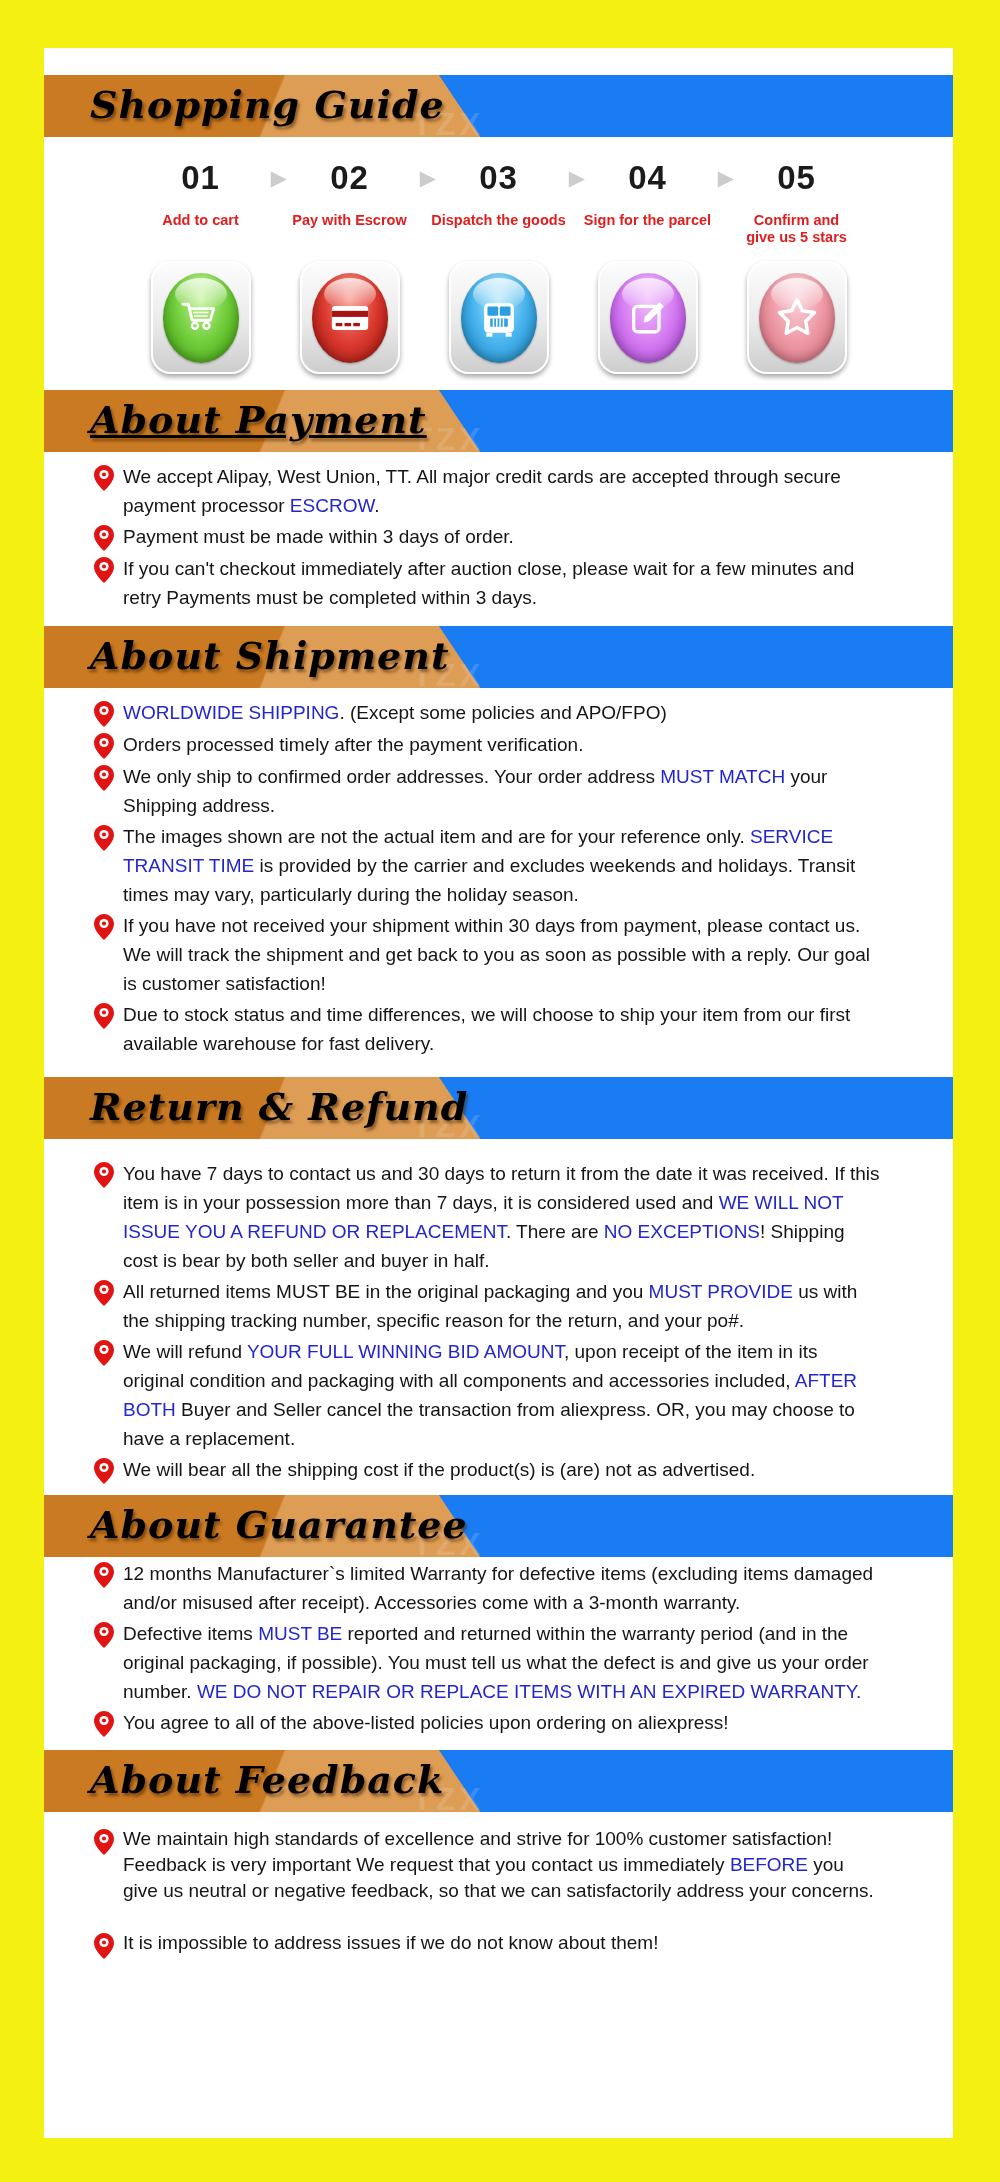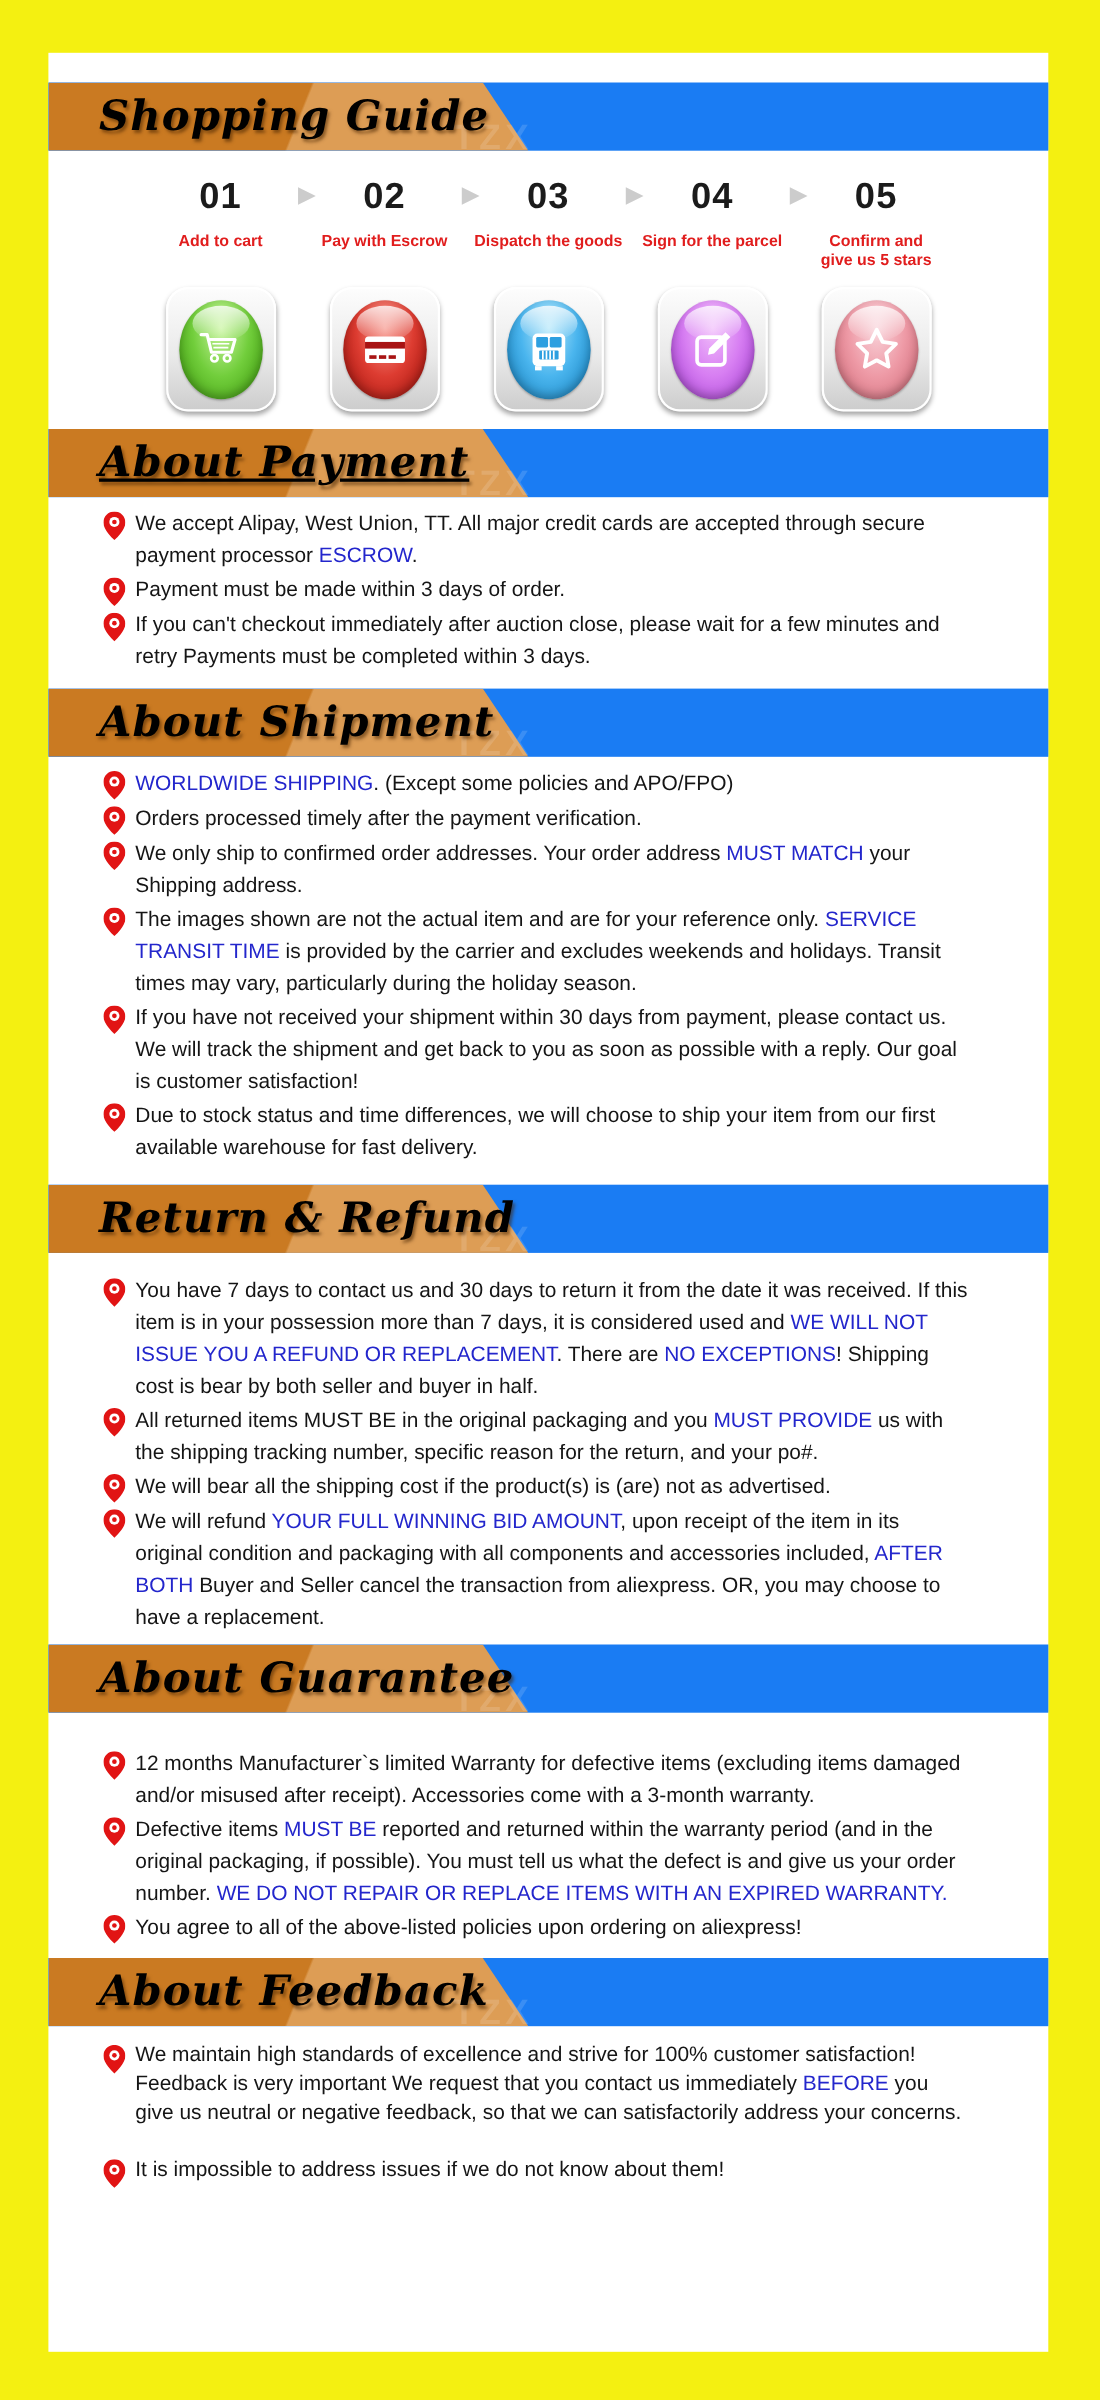--- a/index.html
+++ b/index.html
@@ -45,21 +45,21 @@
      display:flex;align-items:center;justify-content:center;}
   .step-oval:before{content:"";position:absolute;left:12px;top:5px;width:52px;height:32px;border-radius:50%;
      background:linear-gradient(rgba(255,255,255,.8),rgba(255,255,255,.03));}
   .step-oval svg{width:44px;height:44px;position:relative;z-index:2;}
 
   
   .sec-about-payment .band{margin-top:16px;text-decoration:underline;}
   .sec-return-refund .band{margin-top:5px;}
   .bullets{padding:10px 40px 12px 50px;}
   .sec-return-refund .bullets{padding-top:20px;padding-bottom:8px;}
-  .sec-about-guarantee .bullets{padding-top:32px;padding-bottom:10px;}
+  .sec-about-guarantee .bullets{padding-top:2px;padding-bottom:10px;}
   .sec-about-feedback .bullets{padding-top:14px;}
   .bullet{display:flex;align-items:flex-start;margin-bottom:2px;}
   .pin{flex:0 0 20px;margin:3px 9px 0 0;}
   .pin svg{width:20px;height:27px;display:block;}
   .bullet-text{margin:0;font-size:19px;line-height:29px;color:var(--text-black);max-width:758px;}
   .sec-about-feedback .bullet-text{line-height:26px;}
   .sec-about-feedback .bullet + .bullet{margin-top:26px;}
   .blue{color:var(--link-blue);}
 </style>
 </head>
@@ -288,31 +288,31 @@
               <p class="bullet-text"><span>All returned items MUST BE in the original packaging and you </span><span class="blue">MUST PROVIDE</span><span> us with the shipping tracking number, specific reason for the return, and your po#.</span></p>
             </div>
             <div class="bullet">
               <span class="pin">
                 <svg viewBox="0 0 20 27">
                   <path d="M10 0C4.5 0 0 4.4 0 9.9c0 3.6 2.2 7.2 4.4 10a37 37 0 0 0 5.6 6 37 37 0 0 0 5.6-6c2.2-2.8 4.4-6.4 4.4-10C20 4.4 15.5 0 10 0z" fill="#e11414"></path>
                   <circle cx="10" cy="9.5" r="4.6" fill="#fff"></circle>
                   <circle cx="10" cy="9.5" r="2.1" fill="#e11414"></circle>
                 </svg>
               </span>
+              <p class="bullet-text"><span>We will refund </span><span class="blue">YOUR FULL WINNING BID AMOUNT</span><span>, upon receipt of the item in its original condition and packaging with all components and accessories included, </span><span class="blue">AFTER BOTH</span><span> Buyer and Seller cancel the transaction from aliexpress. OR, you may choose to have a replacement.</span></p>
+            </div>
+            <div class="bullet">
+              <span class="pin">
+                <svg viewBox="0 0 20 27">
+                  <path d="M10 0C4.5 0 0 4.4 0 9.9c0 3.6 2.2 7.2 4.4 10a37 37 0 0 0 5.6 6 37 37 0 0 0 5.6-6c2.2-2.8 4.4-6.4 4.4-10C20 4.4 15.5 0 10 0z" fill="#e11414"></path>
+                  <circle cx="10" cy="9.5" r="4.6" fill="#fff"></circle>
+                  <circle cx="10" cy="9.5" r="2.1" fill="#e11414"></circle>
+                </svg>
+              </span>
               <p class="bullet-text"><span>We will bear all the shipping cost if the product(s) is (are) not as advertised.</span></p>
-            </div>
-            <div class="bullet">
-              <span class="pin">
-                <svg viewBox="0 0 20 27">
-                  <path d="M10 0C4.5 0 0 4.4 0 9.9c0 3.6 2.2 7.2 4.4 10a37 37 0 0 0 5.6 6 37 37 0 0 0 5.6-6c2.2-2.8 4.4-6.4 4.4-10C20 4.4 15.5 0 10 0z" fill="#e11414"></path>
-                  <circle cx="10" cy="9.5" r="4.6" fill="#fff"></circle>
-                  <circle cx="10" cy="9.5" r="2.1" fill="#e11414"></circle>
-                </svg>
-              </span>
-              <p class="bullet-text"><span>We will refund </span><span class="blue">YOUR FULL WINNING BID AMOUNT</span><span>, upon receipt of the item in its original condition and packaging with all components and accessories included, </span><span class="blue">AFTER BOTH</span><span> Buyer and Seller cancel the transaction from aliexpress. OR, you may choose to have a replacement.</span></p>
             </div>
           </div>
         </section>
         <section class="section sec-about-guarantee">
           <div class="band">
             <div class="band-orange"></div>
             <span class="band-title">About Guarantee</span>
             <span class="band-watermark">TZX</span>
           </div>
           <div class="bullets">

